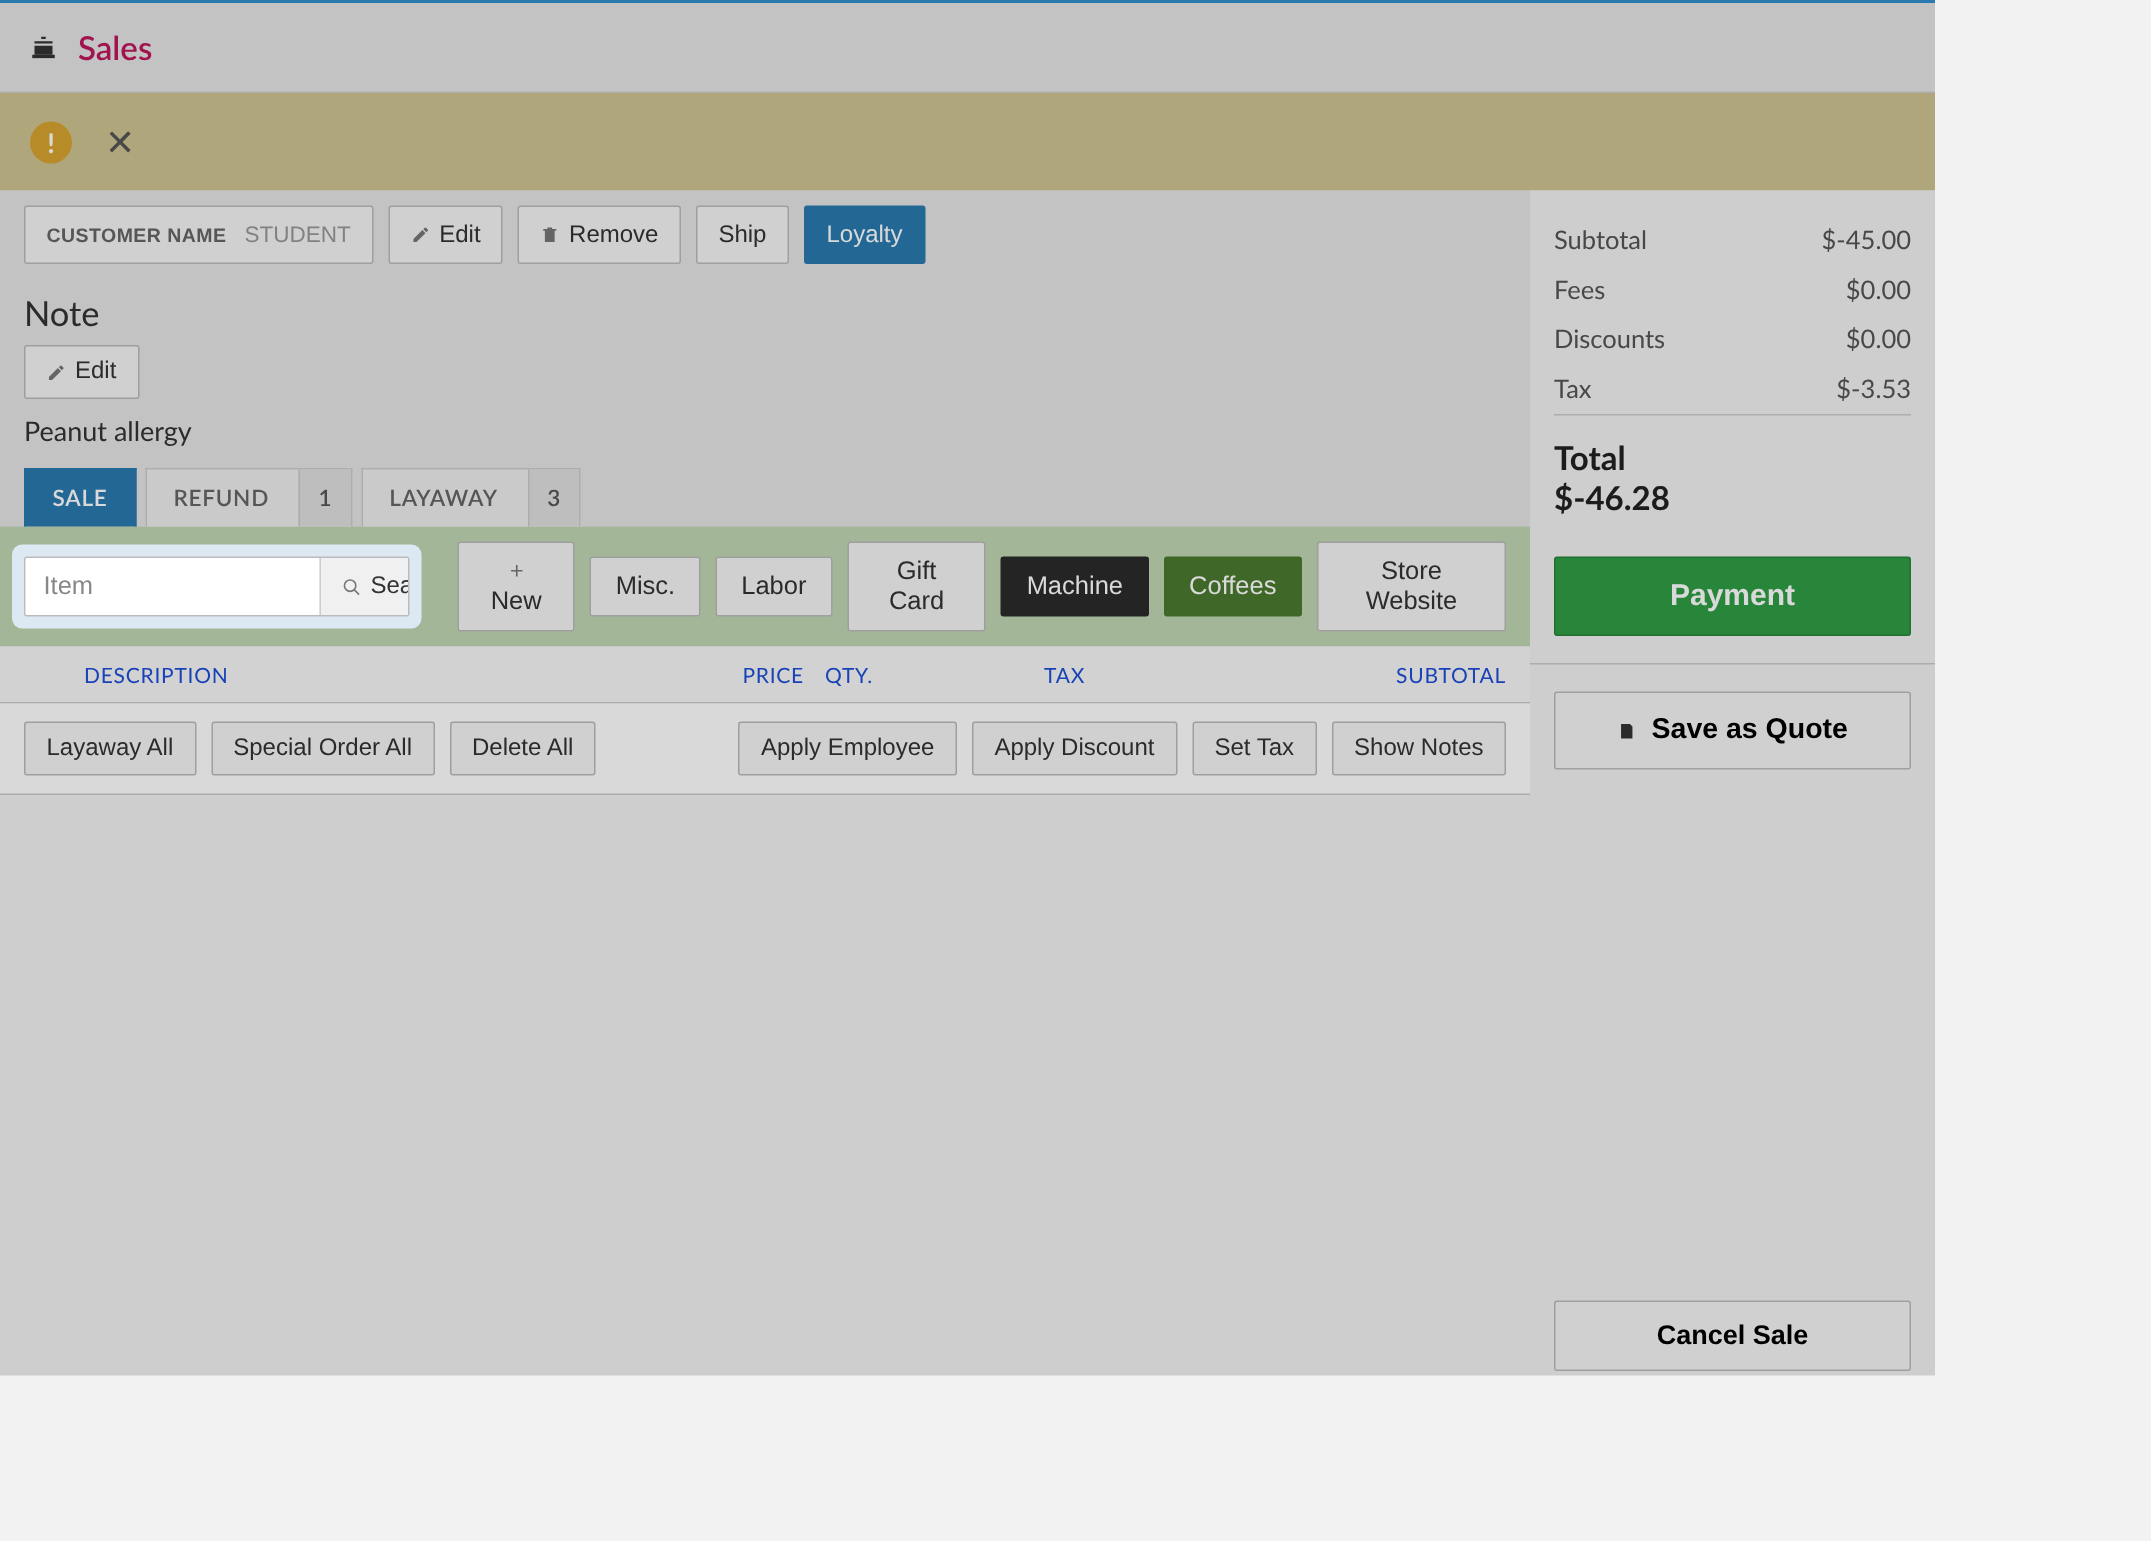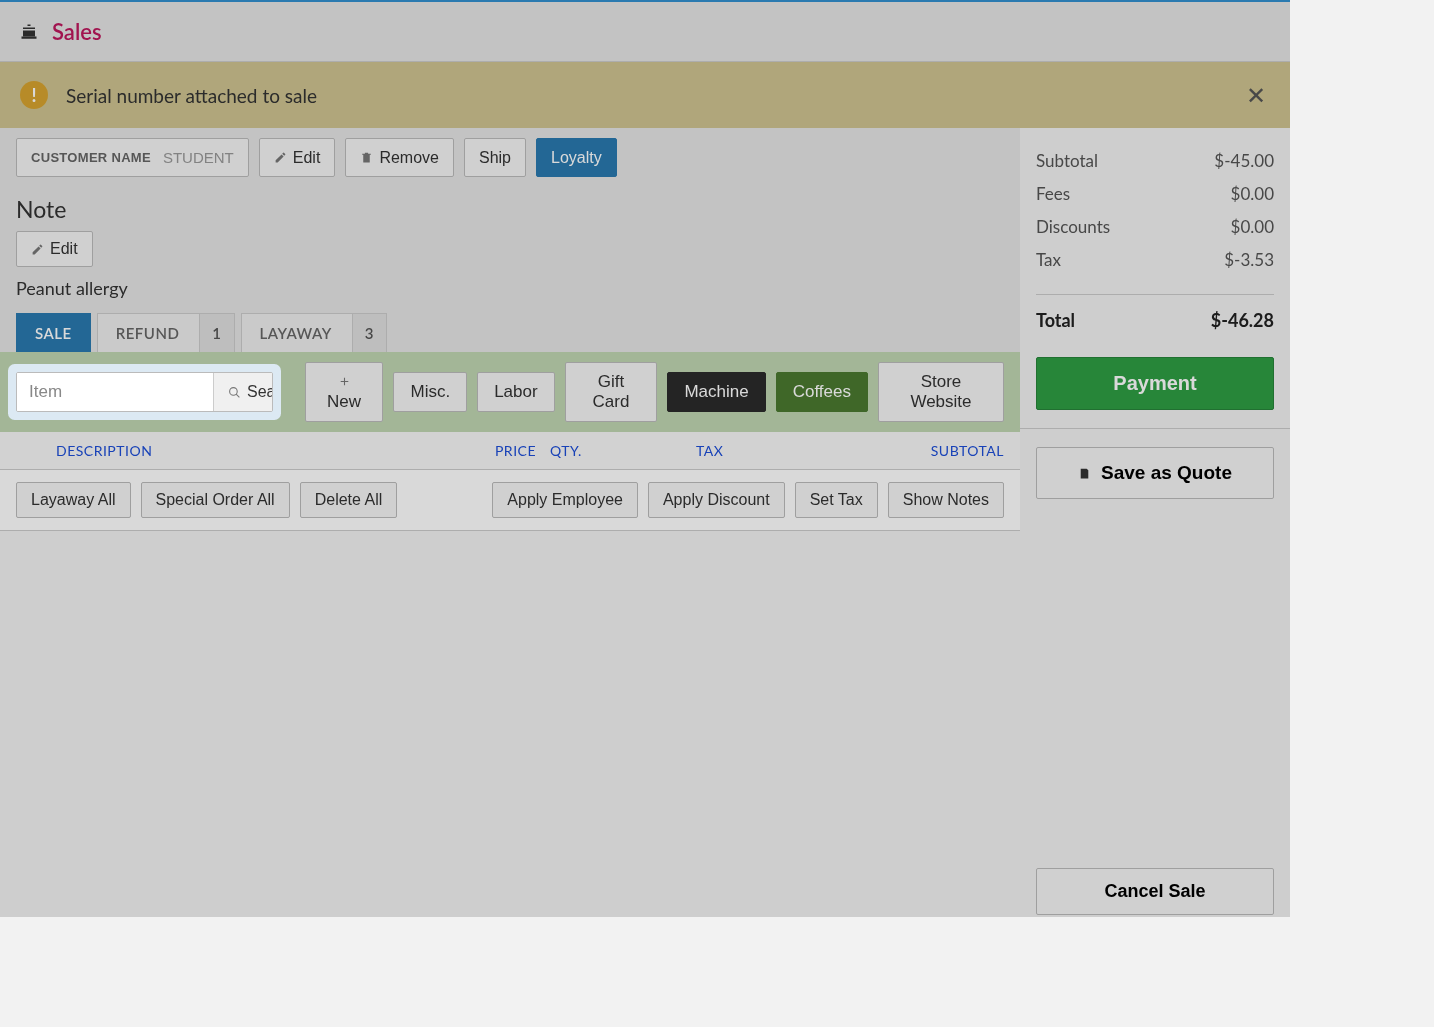--- a/index.html
+++ b/index.html
@@ -52,21 +52,21 @@
 .col-price { width: 100px; text-align: right; }
 .col-qty { width: 70px; text-align: left; padding-left: 14px; }
 .col-tax { width: 150px; text-align: left; padding-left: 90px; }
 .col-sub { flex: 1; text-align: right; }
 
 .bulk-row { padding: 12px 16px; display: flex; gap: 10px; background: #fff; border-bottom: 1px solid #ccc; }
 .bulk-spacer { flex: 1; }
 
 .totals { font-size: 17px; }
 .total-line { display: flex; justify-content: space-between; padding: 6px 0; color: #555; }
-.total-grand { border-top: 1px solid #ccc; margin-top: 18px; padding-top: 14px; font-size: 18px; font-weight: 700; color: #222; }
+.total-grand { border-top: 1px solid #ccc; margin-top: 1px; padding-top: 14px; font-size: 22px; font-weight: 700; color: #222; flex-direction: column; }
 
 .payment-btn { background: #2e9e44; border: 1px solid #27843a; color: #fff; font-size: 20px; font-weight: 600; padding: 14px; width: 100%; margin-top: 20px; border-radius: 2px; cursor: pointer; }
 .divider { border-top: 1px solid #ccc; margin: 18px -16px; }
 .quote-btn { background: #f5f5f5; border: 1px solid #bbb; font-size: 19px; font-weight: 600; padding: 14px; width: 100%; border-radius: 2px; cursor: pointer; display: flex; align-items: center; justify-content: center; gap: 10px; }
 .right-spacer { flex: 1; }
 .cancel-btn { background: #f5f5f5; border: 1px solid #bbb; font-size: 18px; font-weight: 600; padding: 12px; width: 100%; border-radius: 2px; cursor: pointer; margin-bottom: 6px; }
 </style>
 </head>
 <body>
 
@@ -76,21 +76,20 @@
   <div class="header">
     <svg class="register-icon" viewBox="0 0 24 24" fill="currentColor">
         <path d="M4 6h16v2H4zm0 4h16v8H4zm6-8h4v2h-4z"></path>
         <rect x="2" y="18" width="20" height="3"></rect>
       </svg>
     <div class="header-title">Sales</div>
   </div>
 
   <div class="alert-bar">
     <div class="alert-icon">!</div>
-    <div class="alert-text">Serial number attached to sale</div>
     <div class="alert-close">✕</div>
   </div>
 
   <div class="main-wrap">
     <div class="main-left">
 
       <div class="customer-bar">
         <button class="btn customer-name-btn">
           <span class="customer-label">CUSTOMER NAME</span>
           <span class="customer-value">STUDENT</span>

